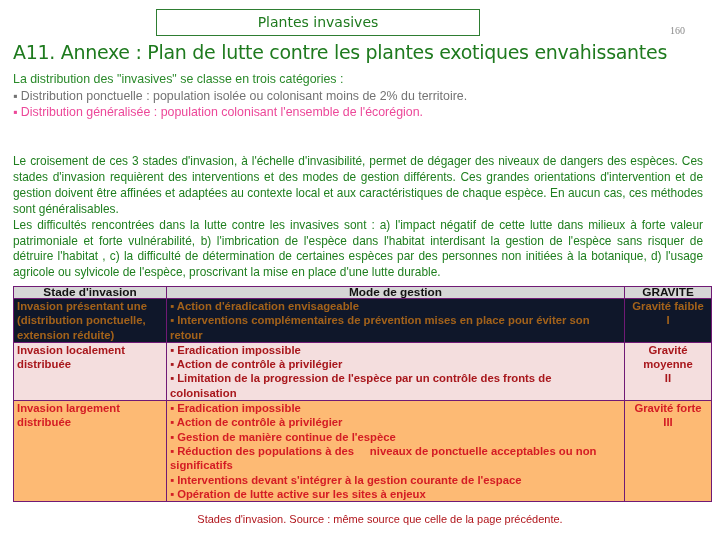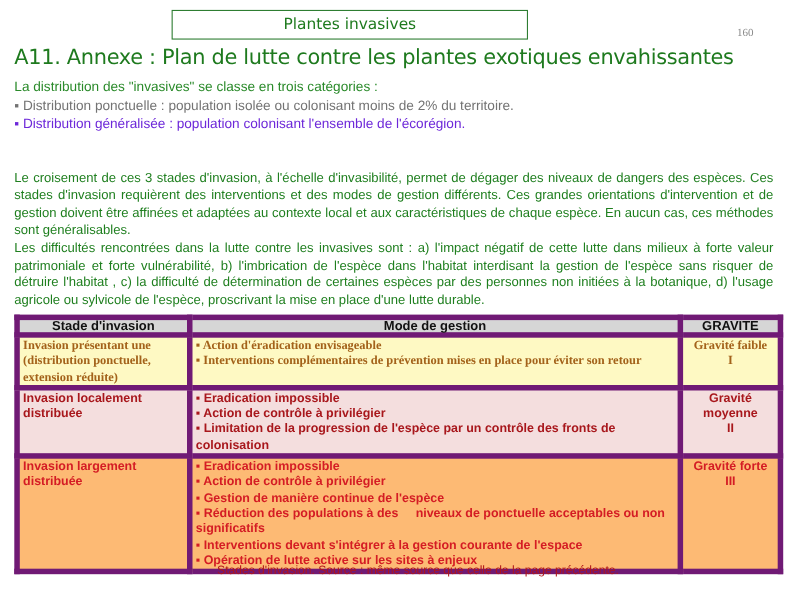--- a/index.html
+++ b/index.html
@@ -5,29 +5,29 @@
   html, body { margin:0; padding:0; }
   body { width:720px; height:540px; background:#ffffff; position:relative; overflow:hidden; font-family:"Liberation Sans", sans-serif; }
   .title-box { position:absolute; left:156px; top:9px; width:324px; height:27px; border:1px solid #2e7d32; box-sizing:border-box; text-align:center; font-family:"DejaVu Sans", sans-serif; font-size:14px; line-height:25px; color:#1e7a1e; }
   .page-num { position:absolute; left:670px; top:25px; font-size:10px; color:#8a8a8a; font-family:Liberation Serif, serif; }
   .heading { position:absolute; left:13px; top:41px; font-family:"DejaVu Sans", sans-serif; font-size:19px; color:#1e7a1e; letter-spacing:-0.3px; white-space:nowrap; }
   .intro { position:absolute; left:13px; top:71px; width:700px; font-size:12.4px; line-height:16.6px; }
   .intro div { white-space:nowrap; }
   .c-green { color:#2a8a2a; }
   .c-brown { color:#737373; }
   .c-red { color:#b01a1a; }
-  .c-dred { color:#6d28d9; }
+  .c-dred { color:#ec4899; }
   .para { position:absolute; left:13px; top:154px; width:690px; font-size:11.9px; line-height:15.9px; color:#1f7f1f; text-align:justify; }
   .para p { margin:0; }
   table.plan { position:absolute; left:13px; top:286px; width:699px; border-collapse:collapse; font-size:11.3px; font-weight:bold; line-height:14.3px; }
-  table.plan td, table.plan th { border:5px solid #701a75; vertical-align:top; padding:0 3px;margin-left:16px; }
+  table.plan td, table.plan th { border:1px solid #701a75; vertical-align:top; padding:0 3px;margin-left:16px; }
   table.plan th { background:#d6d6d6; color:#111; font-weight:bold; font-size:11.8px; line-height:11px; padding:0 3px; }
   .col1 { width:146px; }
   .col3 { width:80px; }
-  .r1 td { background:#fef9c3; color:#a3621a;font-family:Liberation Serif, serif; }
+  .r1 td { background:#0f172a; color:#a3621a; }
   .r2 td { background:#f4dede; color:#a8171c; }
   .r3 td { background:#fdba74; color:#d41c24; }
   td.grav { text-align:center; vertical-align:middle; }
   .mode-line { display:block; }
   .caption { position:absolute; left:0; top:513px; width:760px; text-align:center; font-size:11px; color:#b0151b; }
 </style>
 </head>
 <body>
 
 <div class="title-box">

